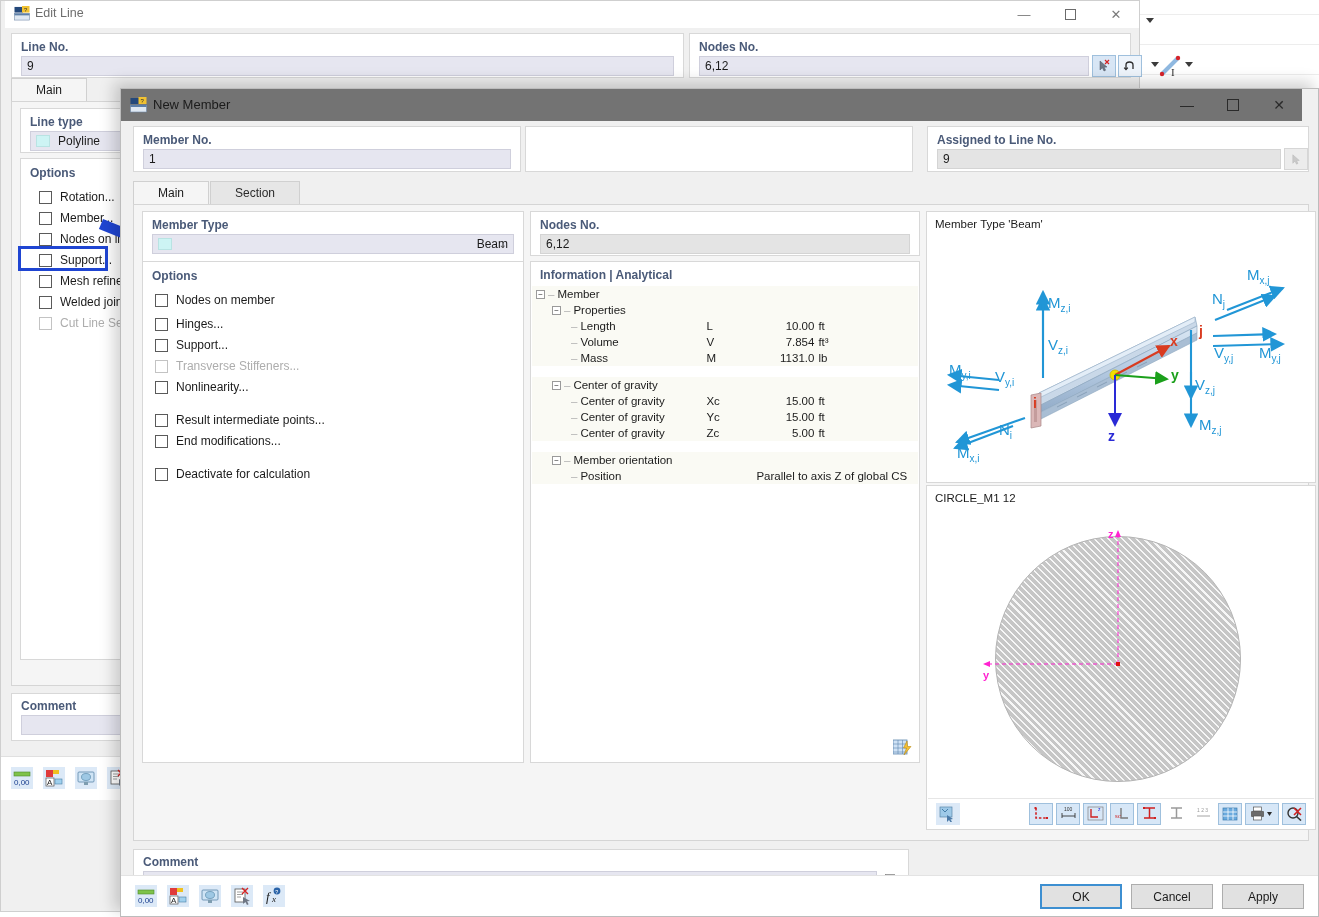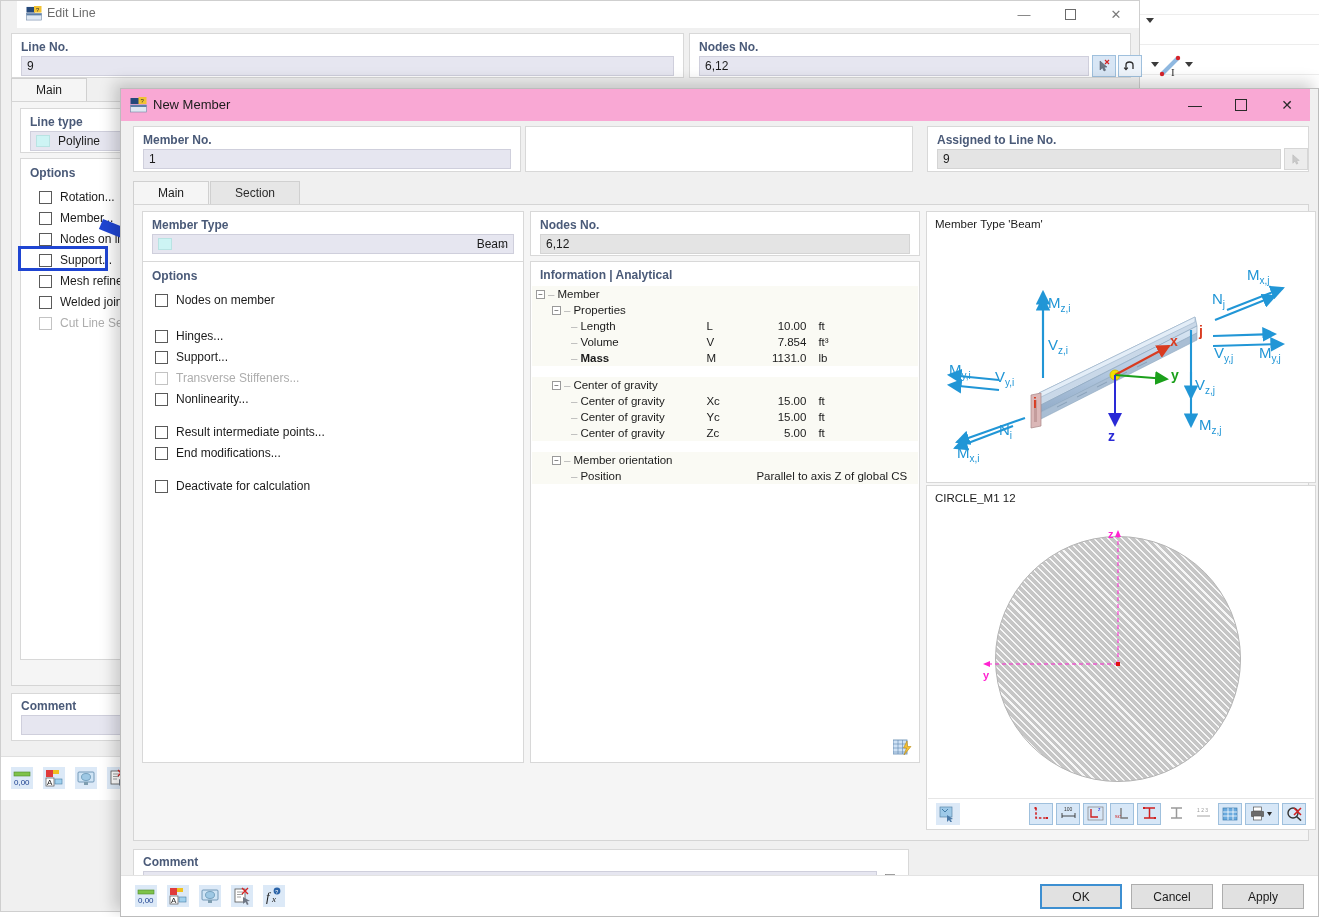--- a/index.html
+++ b/index.html
@@ -17,21 +17,21 @@
   
   .bg-app { position:absolute; right:0; top:0; width:190px; height:95px; background:#ffffff; border-left:1px solid #e3e3e3; }
   .bg-app .ln { position:absolute; left:0; right:0; height:1px; background:#ededed; }
   .bg-caret { position:absolute; width:0;height:0;border-left:4px solid transparent;border-right:4px solid transparent;border-top:5px solid #3b3b3b; }
 
   
   .editline {
     position:absolute; left:0; top:0; width:1140px; height:912px;
     background:#f0f0f0; border:1px solid #cfcfcf;
   }
-  .el-title { position:absolute; left:16px; top:0; right:0; height:27px; background:#ffffff; }
+  .el-title { position:absolute; left:4px; top:0; right:0; height:27px; background:#ffffff; }
   .el-title .t-text { position:absolute; left:30px; top:5px; font-size:12.5px; color:#6d6d6d; }
   .el-ico { position:absolute; left:9px; top:5px; width:16px; height:15px; }
   .el-btns { position:absolute; right:0; top:0; height:27px; display:flex; }
   .el-btn { width:46px; height:27px; display:flex; align-items:center; justify-content:center; color:#7a7a7a; font-size:13px; }
 
   .el-body { position:absolute; left:0; top:27px; right:0; bottom:0; background:#f0f0f0; }
 
   
   .gb { background:#ffffff; border:1px solid #d8d8d8; }
   .gb-title { font-weight:bold; color:#4a5a78; font-size:12px; }
@@ -72,21 +72,21 @@
   .el-comment { position:absolute; left:10px; top:665px; width:1120px; height:48px; }
   .el-toolbar { position:absolute; left:0; top:728px; right:0; height:44px; background:#ffffff; border-top:1px solid #e0e0e0;}
   .tb-ico { width:22px; height:22px; background:#dce9f7; border:1px solid transparent; display:flex; align-items:center; justify-content:center; }
 
   
   .newmember {
     position:absolute; left:120px; top:88px; width:1199px; height:829px;
     background:#f0f0f0; border:1px solid #bcbcbc;
     box-shadow:-6px -6px 14px rgba(0,0,0,.18);
   }
-  .nm-title { position:absolute; left:0; top:0; right:8px; height:32px; background:#f9a8d4; }
+  .nm-title { position:absolute; left:0; top:0; right:16px; height:32px; background:#737373; }
   .nm-title .t-text { position:absolute; left:32px; top:8px; font-size:13px; color:#1b1b1b; }
   .nm-ico { position:absolute; left:9px; top:8px; width:17px; height:16px; }
   .nm-btns { position:absolute; right:0; top:0; height:32px; display:flex; }
   .nm-btn { width:46px; height:32px; display:flex; align-items:center; justify-content:center; color:#2a2a2a; font-size:14px; }
 
   .nm-body { position:absolute; left:0; top:32px; right:0; bottom:0; background:#f0f0f0; }
 
   .nm-memno  { position:absolute; left:12px; top:5px; width:388px; height:46px; }
   .nm-mid    { position:absolute; left:404px; top:5px; width:388px; height:46px; }
   .nm-assign { position:absolute; left:806px; top:5px; width:382px; height:46px;padding-left:40px; }
@@ -114,21 +114,21 @@
   .swatch { width:14px; height:12px; background:#cdf4f4; border:1px solid #b9e3e3; margin-right:8px; }
 
   
   .tree { position:absolute; left:1px; top:24px; right:1px; bottom:1px; overflow:hidden; background:#fff; }
   .trow { display:flex; align-items:center; height:16px; font-size:11.5px; color:#1b1b1b; }
   .trow.alt { background:#fafaf4; }
   .trow.blank { background:#ffffff; height:11px; }
   .t-exp { width:9px; height:9px; border:1px solid #9a9a9a; background:#fff; font-size:8px; line-height:7px; text-align:center; color:#333; flex:0 0 auto; }
   .t-name { flex:0 0 auto; }
   .t-sym { width:50px; flex:0 0 auto; }
-  .t-val { width:62px; text-align:right; flex:0 0 auto; padding-right:12px; }
+  .t-val { width:62px; text-align:right; flex:0 0 auto; padding-right:4px; }
   .t-unit { flex:0 0 auto; }
   .t-dash { color:#b0b0b0; padding:0 3px; }
 
   .pic-label { position:absolute; left:8px; top:6px; font-size:11.5px; color:#1b1b1b; }
   .sec-toolbar { position:absolute; left:1px; right:1px; bottom:1px; height:30px; background:#ffffff; border-top:1px solid #e6e6e6; display:flex; align-items:center; }
   .sec-ico { width:24px; height:22px; display:flex; align-items:center; justify-content:center; margin-right:3px; }
   .sec-ico.sel { background:#d7e7f7; border:1px solid #9fc0dd; }
 
   .hatch-circle {
     border-radius:50%;
@@ -356,21 +356,21 @@
           <div class="field combo" style="position:absolute;left:9px;top:22px;width:362px;">
             <span class="swatch"></span>
             <span>Beam</span>
             <span class="caret">⌄</span>
           </div>
         </div>
 
         <div class="gb opt-box">
           <div class="gb-title" style="position:absolute;left:9px;top:7px;">Options</div>
           <div id="nm-options" style="position:absolute;left:12px;top:28px;right:8px;">
-              <div class="cb-row" style="margin-bottom: 16px;">
+              <div class="cb-row" style="margin-bottom: 4px;">
                 <span class="cbx"></span>
                 <span class="cb-label">Nodes on member</span>
               </div>
               <div class="cb-row" style="margin-bottom: 1px;">
                 <span class="cbx"></span>
                 <span class="cb-label">Hinges...</span>
               </div>
               <div class="cb-row" style="margin-bottom: 1px;">
                 <span class="cbx"></span>
                 <span class="cb-label">Support...</span>
@@ -430,21 +430,21 @@
                 <span style="display: inline-block; width: 36px;"></span>
                 <span class="t-dash">–</span>
                 <span class="t-name" style="width: 126px;">Volume</span>
                 <span class="t-sym">V</span>
                 <span class="t-val">7.854</span>
                 <span class="t-unit">ft³</span>
               </div>
               <div class="trow alt">
                 <span style="display: inline-block; width: 36px;"></span>
                 <span class="t-dash">–</span>
-                <span class="t-name" style="width: 126px; font-weight: bold;">Mass</span>
+                <span class="t-name" style="width: 126px;">Mass</span>
                 <span class="t-sym">M</span>
                 <span class="t-val">1131.0</span>
                 <span class="t-unit">lb</span>
               </div>
               <div class="trow blank"></div>
               <div class="trow alt">
                 <span style="display: inline-block; width: 20px;"></span>
                 <span class="t-exp">−</span>
                 <span class="t-dash">–</span>
                 <span class="t-name">Center of gravity</span>

